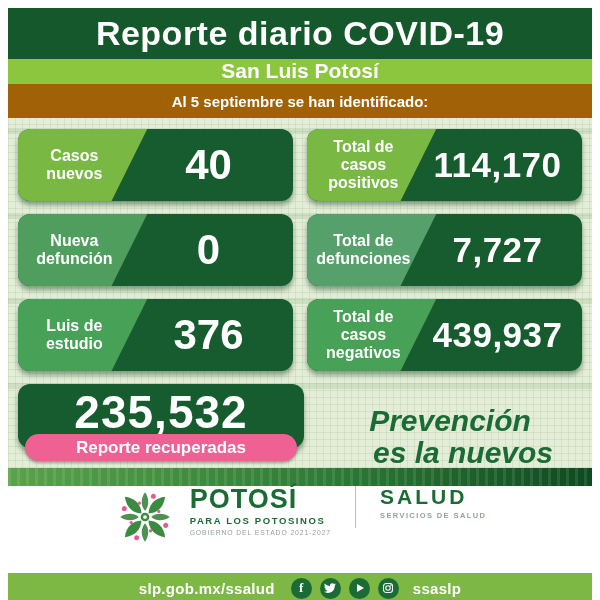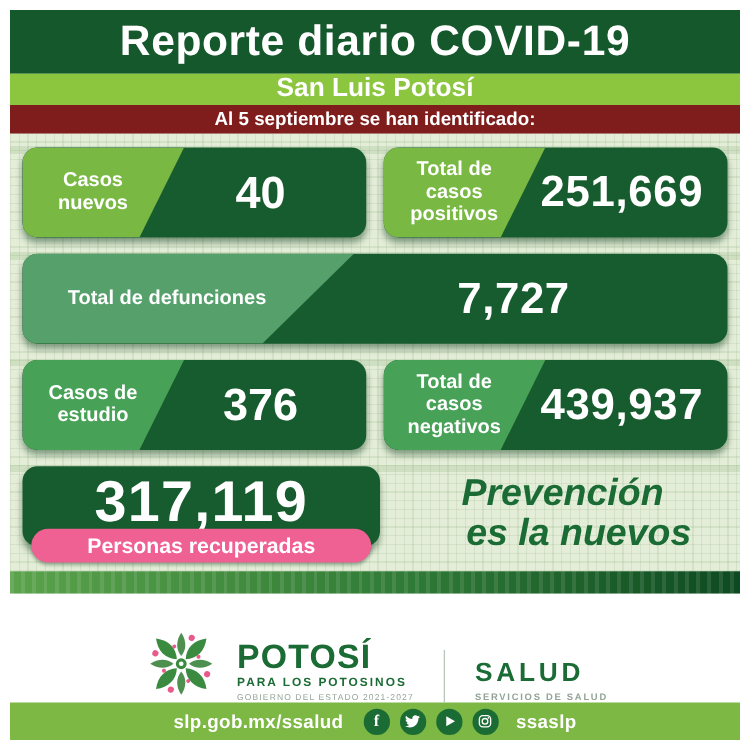--- a/index.html
+++ b/index.html
@@ -4,21 +4,21 @@
 <style>
   * { margin:0; padding:0; box-sizing:border-box; }
   html,body { width:600px; height:600px; background:#ffffff; font-family:"Liberation Sans", sans-serif; }
   .frame { width:600px; height:600px; background:#ffffff; padding:8px 8px 0 8px; overflow:hidden; }
 
   
   .hdr { height:51px; background:#15582c; display:flex; align-items:center; justify-content:center; }
   .hdr h1 { color:#fff; font-size:34px; font-weight:bold; letter-spacing:.5px; }
   .sub { height:25px; background:#8cc63f; display:flex; align-items:flex-start; justify-content:center; }
   .sub span { color:#fff; font-size:21px; font-weight:bold; }
-  .pink { height:23px; background:#7f1d1d; display:flex; align-items:center; justify-content:center; }
+  .pink { height:34px; background:#a16207; display:flex; align-items:center; justify-content:center; }
   .pink span { color:#fff; font-size:15px; font-weight:bold; }
 
   
   .main {
     height:350px; padding:11px 10px 6px 10px;
     background-color:#e4edd8;
     background-image:
       repeating-linear-gradient(90deg, rgba(125,165,110,.16) 0 1px, transparent 1px 7px),
       repeating-linear-gradient(0deg,  rgba(125,165,110,.16) 0 1px, transparent 1px 7px),
       repeating-linear-gradient(0deg,  transparent 0 79px, rgba(110,160,95,.18) 79px 85px);
@@ -32,53 +32,53 @@
   .stat-label {
     position:absolute; left:0; top:0; bottom:0; width:41%;
     display:flex; align-items:center; justify-content:center; text-align:center;
     color:#fff; font-weight:bold; font-size:16px; line-height:1.12; padding:0 14px;
   }
   .stat-value {
     position:absolute; left:40%; right:4px; top:0; bottom:0;
     display:flex; align-items:center; justify-content:center;
     color:#fff; font-weight:bold;
   }
-  .val-big { font-size:36px; }
+  .val-big { font-size:42px; }
   .val-med { font-size:35px; letter-spacing:.5px; }
 
   
   .bottom-row { margin-bottom:0; align-items:flex-start; }
   .recovered-card {
     position:relative; width:286px; height:64px; background:#175c2e; border-radius:12px;
     box-shadow:0 4px 5px rgba(10,60,25,.45); flex:none;
     display:flex; align-items:flex-start; justify-content:center;
   }
   .recovered-value { color:#fff; font-weight:bold; font-size:46px; line-height:56px; letter-spacing:1px; }
   .recovered-pill {
     position:absolute; left:7px; right:7px; bottom:-13px; height:27px;
     background:#ee6192; border-radius:14px; box-shadow:0 2px 3px rgba(10,60,25,.4);
     display:flex; align-items:center; justify-content:center;
   }
   .recovered-pill span { color:#fff; font-weight:bold; font-size:17px; }
   .message {
-    flex:1; padding-top:6px; text-align:center;
+    flex:1; padding-top:21px; text-align:center;
     color:#1b6b35; font-weight:bold; font-style:italic; font-size:30px; line-height:1.08;
   }
   .message .l2 { padding-left:26px; }
 
   
   .band {
     height:18px;
     background-image:
       repeating-linear-gradient(90deg, rgba(255,255,255,.10) 0 3px, transparent 3px 9px),
       linear-gradient(90deg,#5aa24b 0%, #2f7a36 55%, #0e4a21 100%);
   }
 
   
-  .footer { height:87px; background:#fff; display:flex; align-items:flex-end; justify-content:center; gap:14px; }
+  .footer { height:87px; background:#fff; display:flex; align-items:flex-start; justify-content:center; gap:14px; }
   .potosi-block { text-align:left; }
   .potosi-title { color:#1b6b35; font-size:27px; font-weight:bold; letter-spacing:1px; line-height:1; }
   .potosi-sub { color:#1b6b35; font-size:9.5px; font-weight:bold; letter-spacing:1.6px; margin-top:2px; }
   .potosi-gov { color:#93a395; font-size:6.8px; letter-spacing:.9px; margin-top:3px; }
   .vdiv { width:1px; height:42px; background:#b9c4ba; margin:0 10px; }
   .salud-block { text-align:left; }
   .salud-title { color:#1b6b35; font-size:21px; font-weight:bold; letter-spacing:3px; line-height:1; }
   .salud-sub { color:#93a395; font-size:7.5px; letter-spacing:1.4px; margin-top:4px;font-weight:bold; }
 
   
@@ -114,50 +114,55 @@
 
     <div class="row">
       <div class="stat-card">
         <div class="stat-diag" style="background: rgb(121, 184, 67);"></div>
         <div class="stat-label">Casos nuevos</div>
         <div class="stat-value val-big">40</div>
       </div>
       <div class="stat-card">
         <div class="stat-diag" style="background: rgb(121, 184, 67);"></div>
         <div class="stat-label">Total de casos positivos</div>
-        <div class="stat-value val-med">251,669</div>
+        <div class="stat-value val-med">114,170</div>
       </div>
     </div>
 
     <div class="row">
+      <div class="stat-card">
+        <div class="stat-diag" style="background: rgb(79, 158, 94);"></div>
+        <div class="stat-label">Nueva defunción</div>
+        <div class="stat-value val-big">0</div>
+      </div>
       <div class="stat-card">
         <div class="stat-diag" style="background: rgb(85, 160, 107);"></div>
         <div class="stat-label">Total de defunciones</div>
         <div class="stat-value val-med">7,727</div>
       </div>
     </div>
 
     <div class="row">
       <div class="stat-card">
         <div class="stat-diag" style="background: rgb(71, 161, 86);"></div>
-        <div class="stat-label">Casos de estudio</div>
+        <div class="stat-label">Luis de estudio</div>
         <div class="stat-value val-big">376</div>
       </div>
       <div class="stat-card">
         <div class="stat-diag" style="background: rgb(71, 161, 86);"></div>
         <div class="stat-label">Total de casos negativos</div>
         <div class="stat-value val-med">439,937</div>
       </div>
     </div>
 
     <div class="row bottom-row">
       <div class="recovered-card">
-        <div class="recovered-value">317,119</div>
+        <div class="recovered-value">235,532</div>
         <div class="recovered-pill">
-          <span>Personas recuperadas</span>
+          <span>Reporte recuperadas</span>
         </div>
       </div>
       <div class="message">
         <div class="l1">Prevención</div>
         <div class="l2">es la nuevos</div>
       </div>
     </div>
 
   </main>
 

